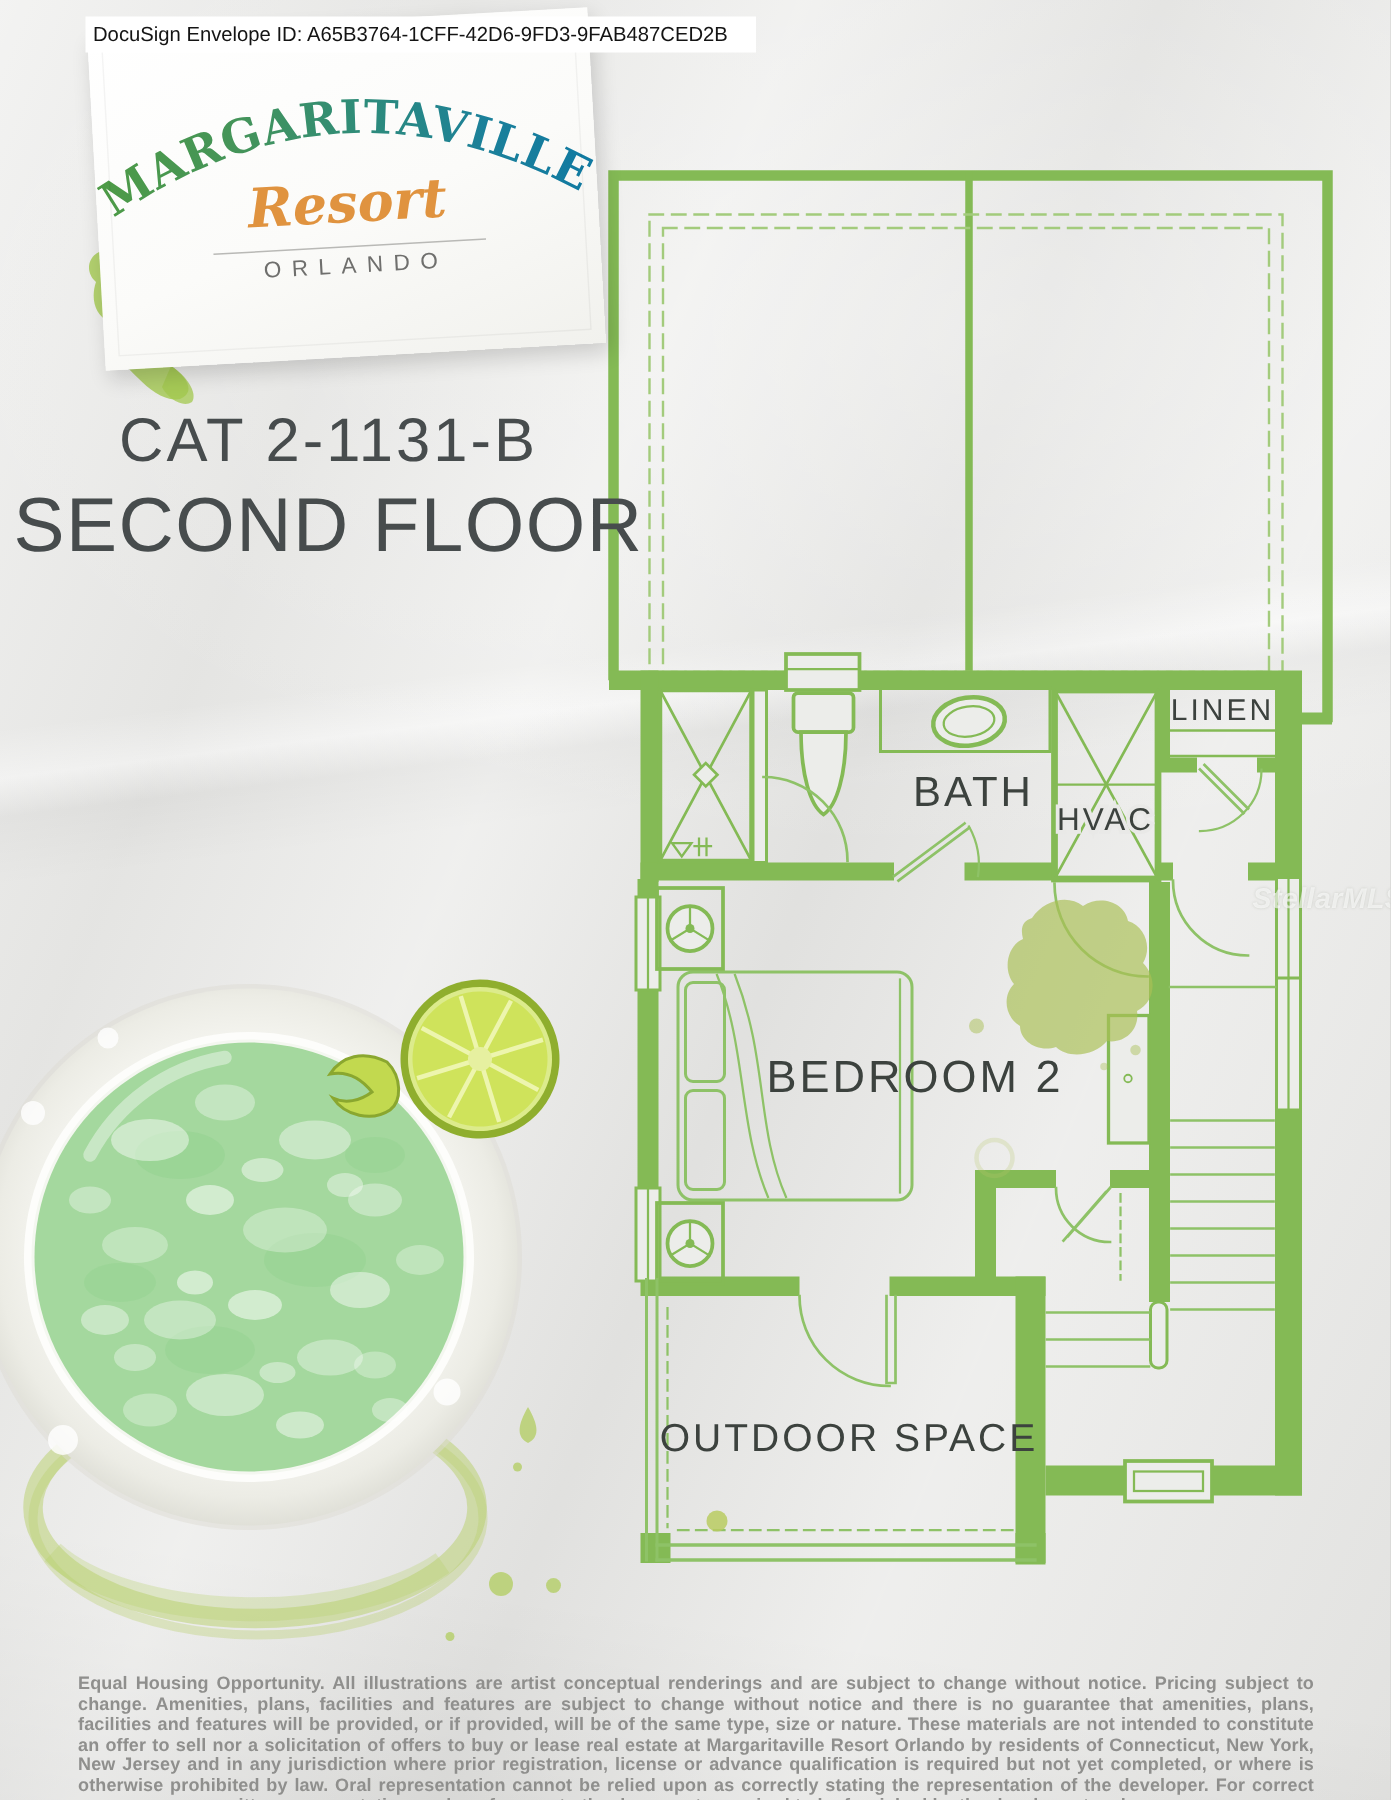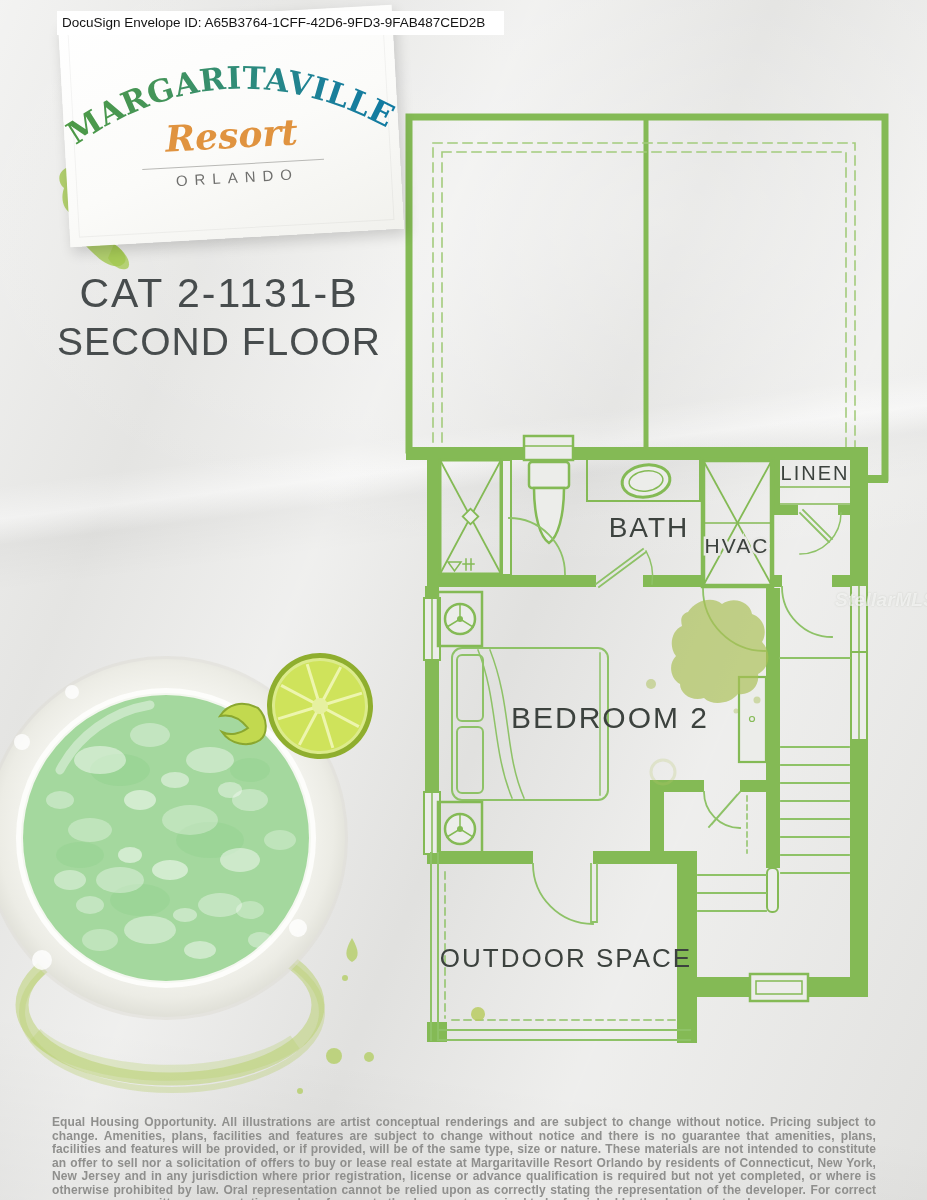--- a/index.html
+++ b/index.html
@@ -34,21 +34,21 @@
   .logo-wrap{position:relative;width:100%;padding-top:22px;text-align:center;}
   .logo-svg{display:block;margin:0 auto;overflow:visible;}
   .logo-divider{width:182px;border-top:1px solid #b9b9b6;margin:0 auto;}
   .logo-city{
     margin-top:4px;font-size:15px;letter-spacing:7px;color:#6f6f6d;
     text-indent:7px;
   }
   
   .titles{left:0;top:270px;width:438px;text-align:center;color:#474c4d;}
   .title-code{font-size:41px;letter-spacing:2px;font-weight:400;text-align:center;}
-  .title-floor{font-size:39px;letter-spacing:1px;font-weight:400;margin-top:3px;}
+  .title-floor{font-size:51px;letter-spacing:1px;font-weight:400;margin-top:3px;}
   
   .watermark{
     left:835px;top:589px;font-size:19px;font-weight:bold;
     color:rgba(255,255,255,.62);letter-spacing:.3px;
     text-shadow:0 0 2px rgba(110,120,100,.25);
     font-style:italic;
   }
   
   .footer{
     left:52px;top:1116px;width:824px;

